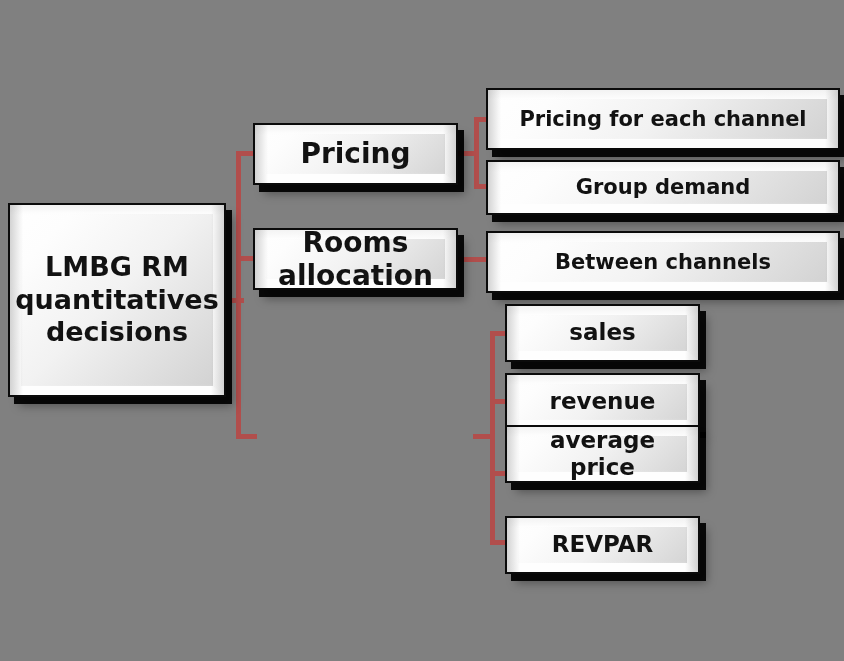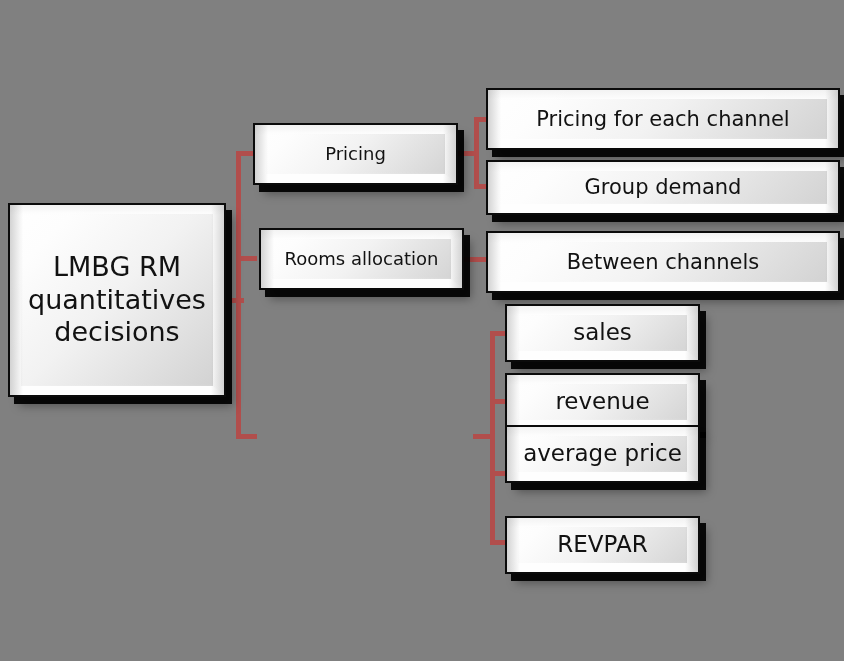--- a/index.html
+++ b/index.html
@@ -62,31 +62,31 @@
     pointer-events: none;
   }
   .node .label {
     position: relative;
     z-index: 3;
     color: #121212;
     text-align: center;
     line-height: 1.18;
     padding: 0 10px;
     white-space: pre-line;
-    font-weight: 400;
+    font-weight: 700;
   }
 
   
   #node-root       { left: 8px;  top: 203px; width: 218px; height: 194px; }
   #node-root .label{ font-size: 27px; line-height: 1.22; }
 
   #node-pricing          { left: 253px; top: 123px; width: 205px; height: 62px; }
-  #node-rooms-allocation { left: 259px; top: 228px; width: 205px; height: 62px; align-items: center; }
+  #node-rooms-allocation { left: 253px; top: 228px; width: 205px; height: 62px; align-items: center; }
   #node-forecast         { left: 253px; top: 406px; width: 222px; height: 62px; }
-  .mid .label            { font-size: 18px; }
+  .mid .label            { font-size: 28px; }
 
   #node-pricing-each-channel { left: 486px; top:  88px; width: 354px; height: 62px; }
   #node-group-demand         { left: 486px; top: 160px; width: 354px; height: 55px; }
   #node-between-channels     { left: 486px; top: 231px; width: 354px; height: 62px; }
   .right .label              { font-size: 21px; }
 
   #node-sales         { left: 505px; top: 304px; width: 195px; height: 58px; }
   #node-revenue       { left: 505px; top: 373px; width: 195px; height: 58px; }
   #node-average-price { left: 505px; top: 425px; width: 195px; height: 58px; }
   #node-revpar        { left: 505px; top: 516px; width: 195px; height: 58px; }

